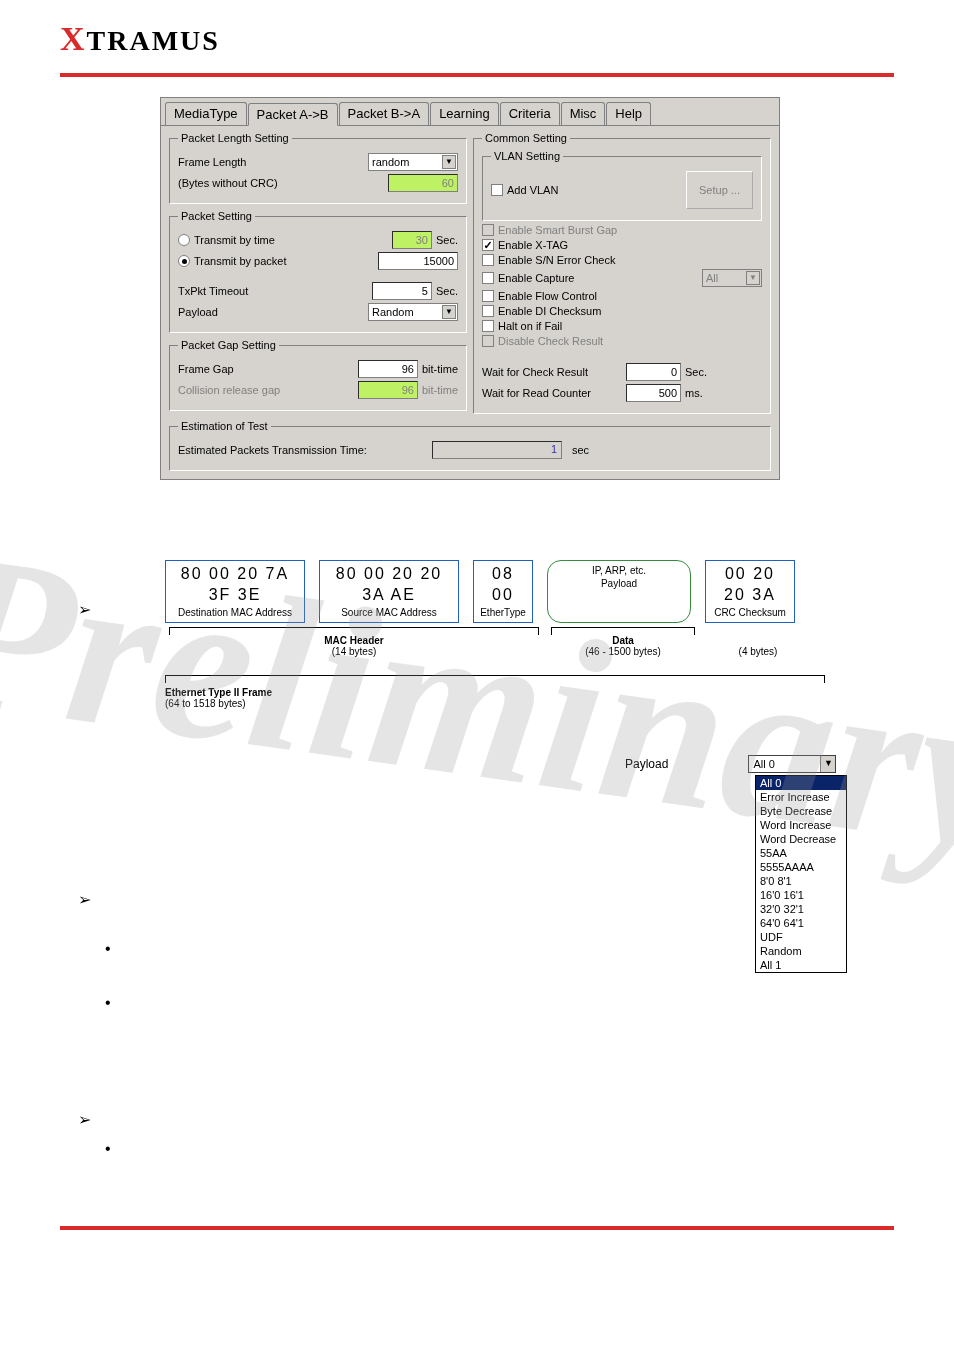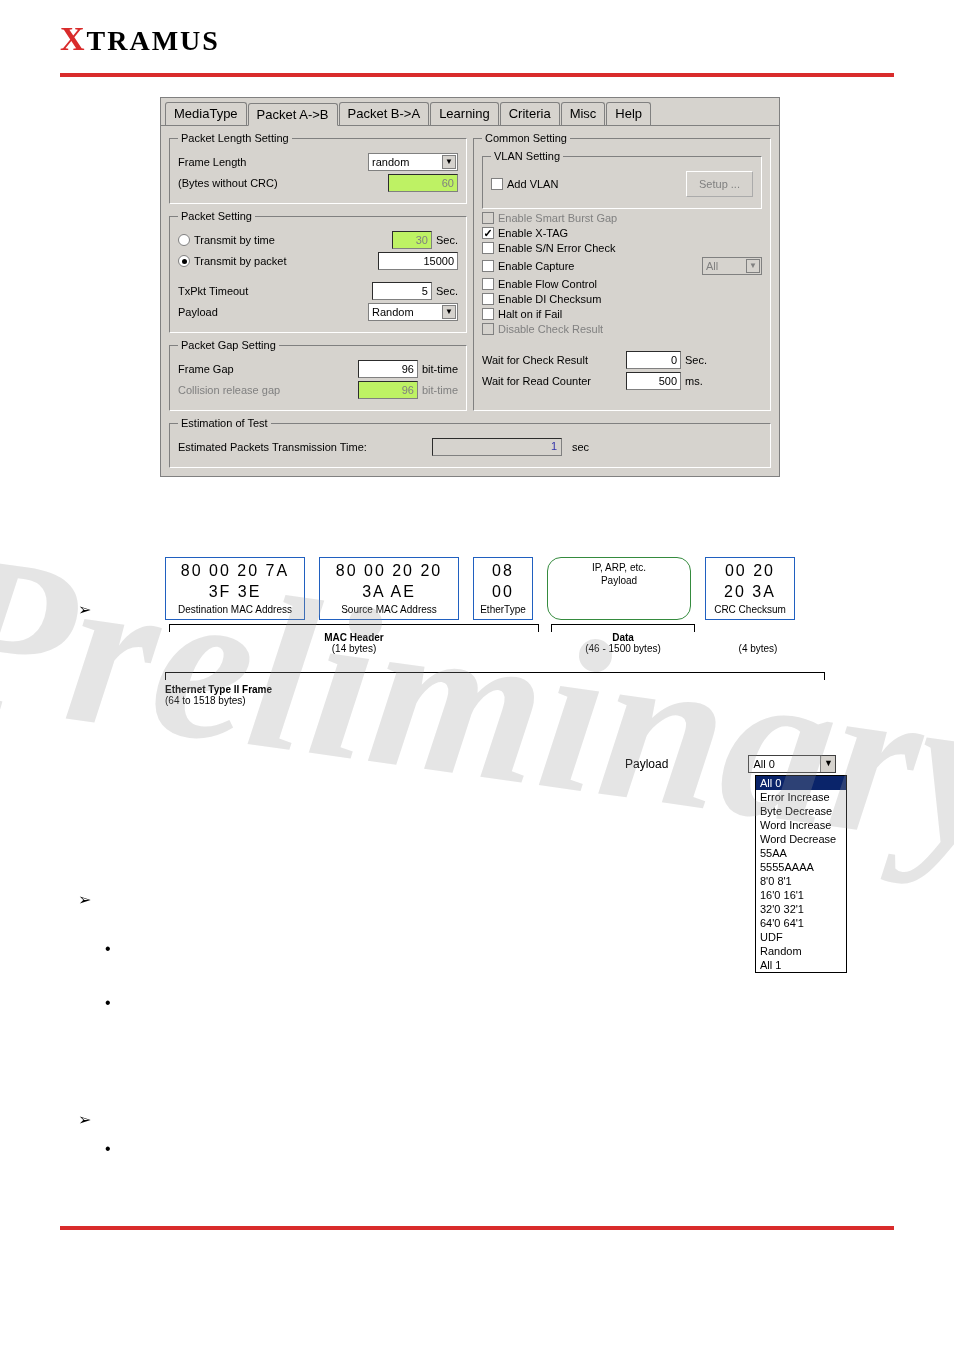--- a/index.html
+++ b/index.html
@@ -137,21 +137,21 @@
     font-size: 9px;
   }
   .radio { border-radius: 50%; }
   .radio.sel::after { content: ""; width: 5px; height: 5px; background: #000; border-radius:50%; display:block;}
   .chk.sel::after { content: "✓"; font-size: 11px; font-weight: bold; line-height: 1;}
   .chk.dis, .radio.dis { background: #d6d3ce; }
   .disabled-text { color: #808080; }
   .btn {
     border: 1px outset #fff;
     background: #d6d3ce;
-    padding: 6px 12px;
+    padding: 12px 12px;
     font-size: 11px;
   }
   .btn.dis { color: #808080; }
 
   .estimation {
     margin: 0 8px;
   }
   .estimation .row { justify-content: flex-start; }
   .estimation .lbl2 { width: 250px; }
   .estimation .val {

